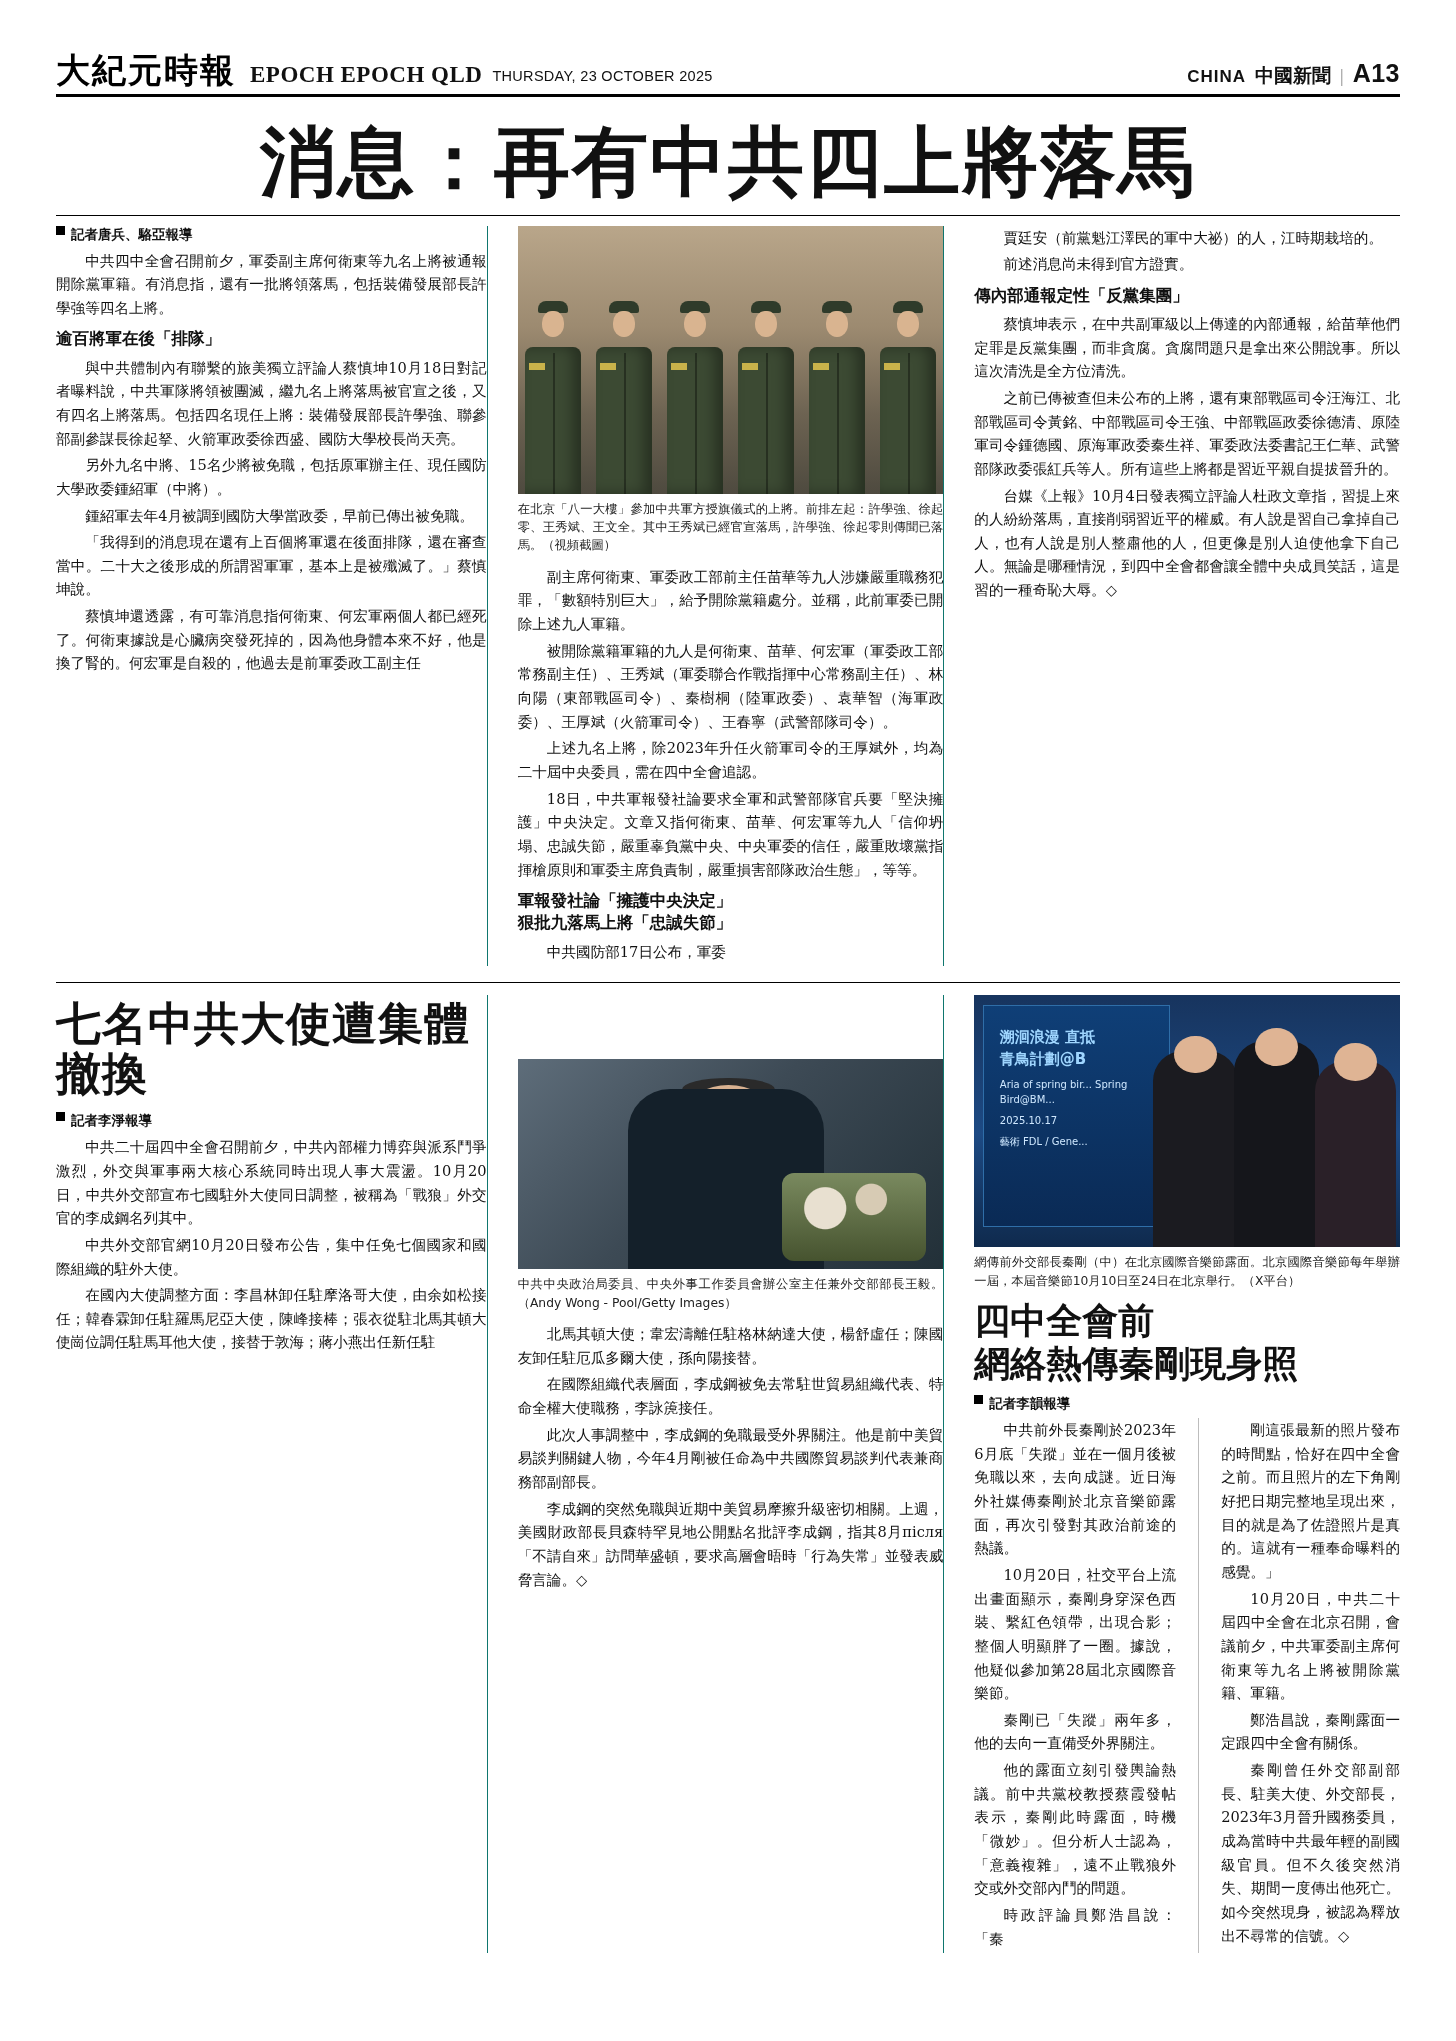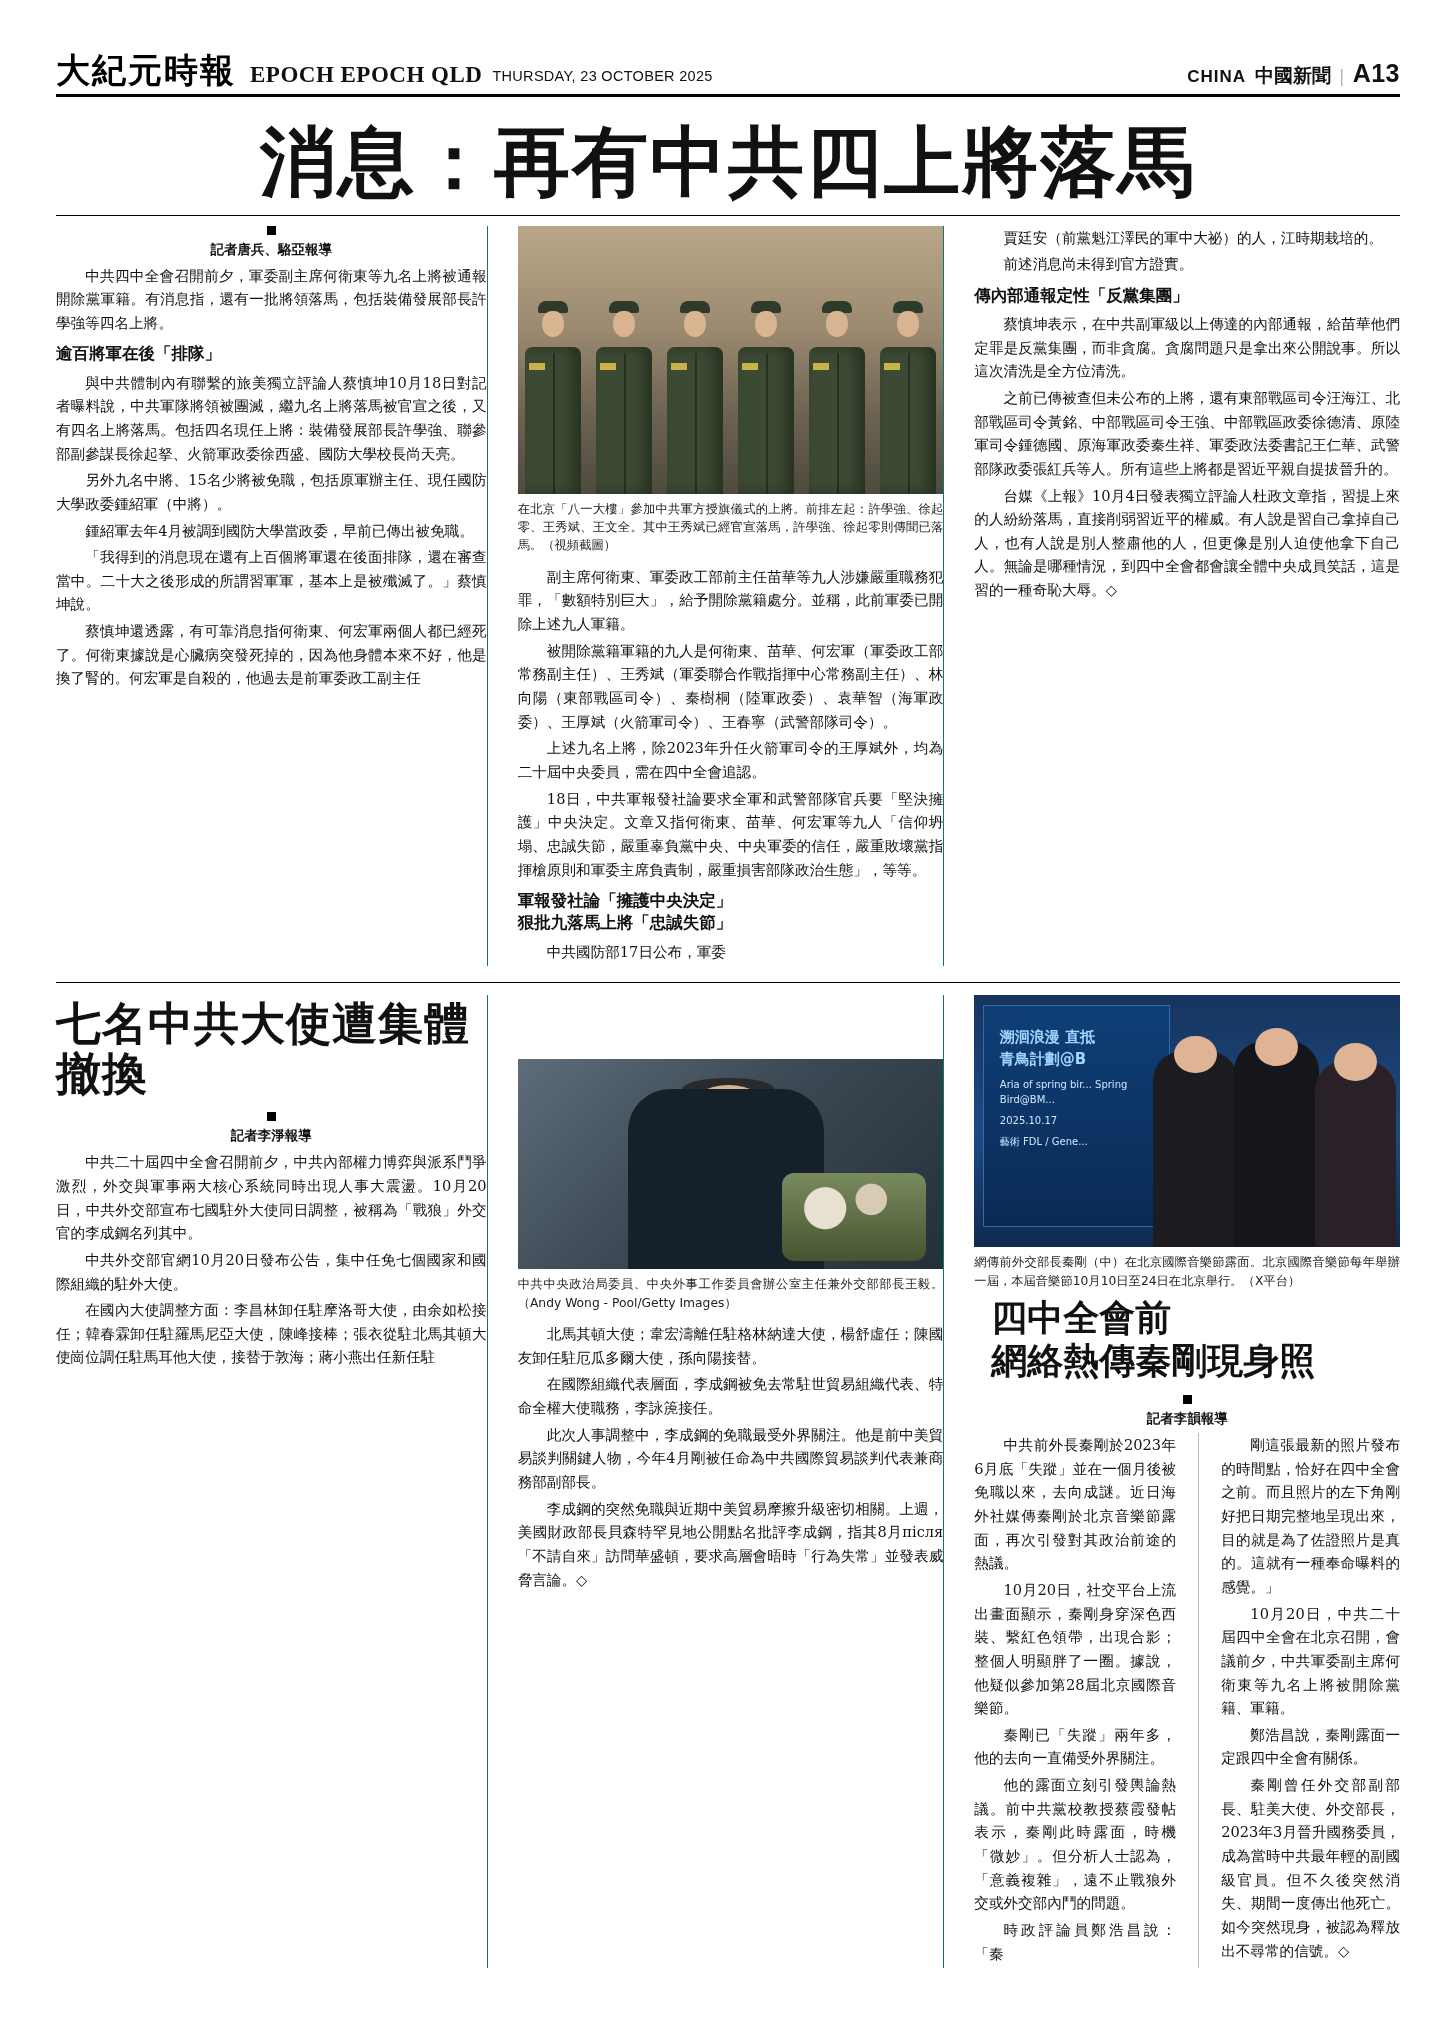--- a/index.html
+++ b/index.html
@@ -39,21 +39,21 @@
     text-align:center;
     margin:26px 0 6px 0;
     line-height:1.02;
   }
   .rule-thin { border-top:1px solid #000; margin:14px 0 10px 0; }
 
   
   .byline {
     font-family:"DejaVu Sans", sans-serif;
     font-size:13.5px; font-weight:700; margin-bottom:5px;
-    display:flex; align-items:center; gap:6px;flex-direction:column;
+    display:flex; gap:6px;
   }
   .byline .sq { width:9px; height:9px; background:#000; display:inline-block; }
   p.body {
     font-family:"DejaVu Serif", serif;
     font-size:14.6px; line-height:1.62; text-align:justify;
     margin:0 0 3px 0; text-indent:2em;
   }
   .sub {
     font-family:"DejaVu Sans", sans-serif;
     font-weight:700; font-size:16.5px; line-height:1.35;
@@ -109,22 +109,22 @@
   .photo-qin .p1,.photo-qin .p2,.photo-qin .p3 { position:absolute; bottom:0; }
   .photo-qin .p1 { left:42%; width:20%; height:78%; background:#1b1b20; border-radius:30px 30px 0 0; }
   .photo-qin .p2 { left:61%; width:20%; height:82%; background:#15161b; border-radius:30px 30px 0 0; }
   .photo-qin .p3 { left:80%; width:19%; height:74%; background:#2a2028; border-radius:30px 30px 0 0; }
   .photo-qin .f1,.photo-qin .f2,.photo-qin .f3 { position:absolute; background:#dfb494; border-radius:50%; }
   .photo-qin .f1 { left:47%; top:16%; width:10%; height:15%; }
   .photo-qin .f2 { left:66%; top:13%; width:10%; height:15%; }
   .photo-qin .f3 { left:84.5%; top:19%; width:10%; height:15%; }
 
   .bigsub {
-    font-family:Liberation Mono, monospace; font-weight:700;
-    font-size:36px; line-height:1.18; margin:10px 0 10px 17px;
+    font-family:Liberation Sans, sans-serif; font-weight:700;
+    font-size:36px; line-height:1.18; margin:10px 0 10px 0;
   }
 
   .sec-divider { border-top:1px solid #000; margin:16px 0 10px 0; }
   .vline { border-left:1px solid #bdbdbd; }
 </style>
 </head>
 <body>
 
 <div class="page">
 

